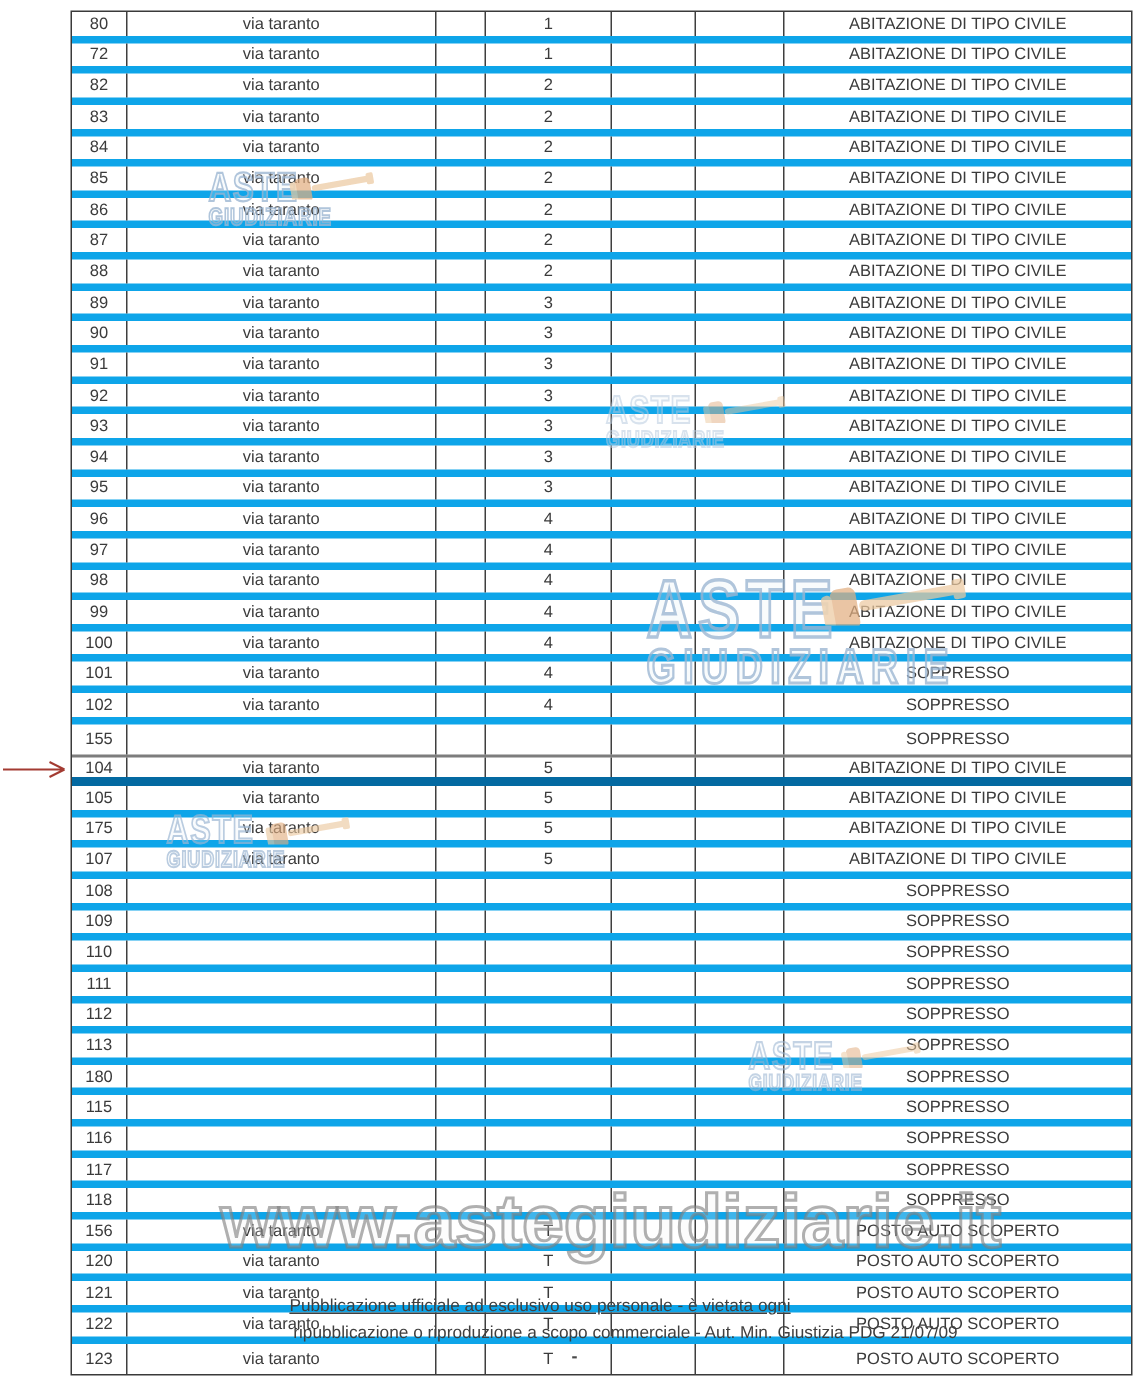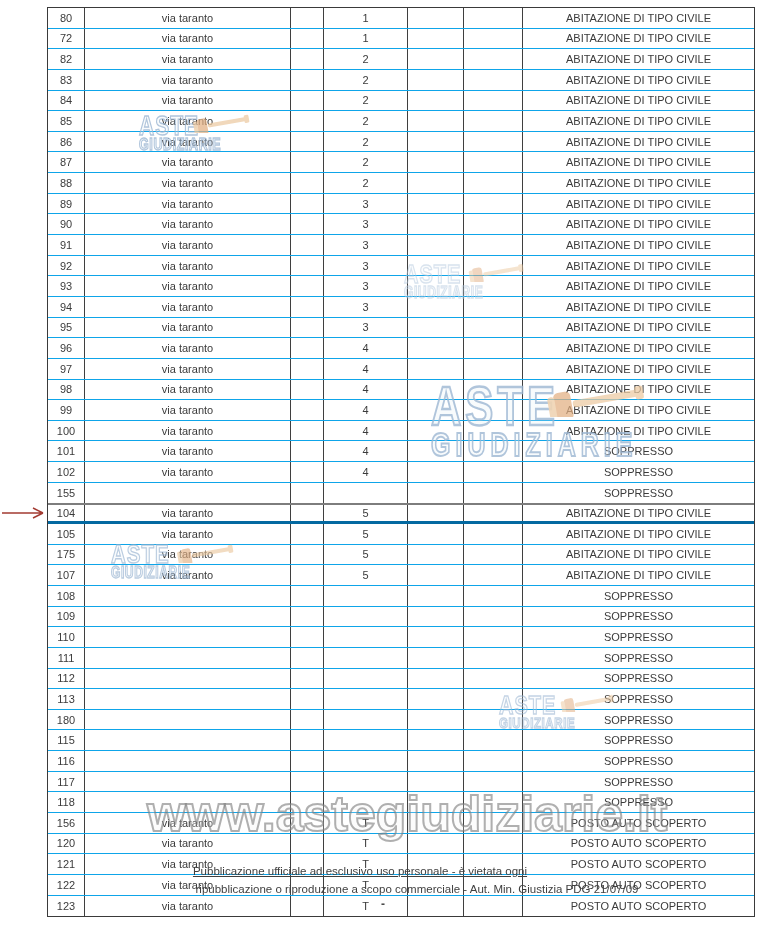--- a/index.html
+++ b/index.html
@@ -13,27 +13,27 @@
   .ctable{
     position:absolute;left:47px;top:7px;width:706px;
     border:1.5px solid #3a3a3a;
     z-index:1;
   }
   .trow{
     display:grid;
     grid-template-columns:37px 206px 33px 84px 56px 59px 1fr;
     height:20.65px;
     box-sizing:border-box;
-    border-bottom:1px solid #0ea5e9;
+    border-bottom:5px solid #0ea5e9;
   }
   .trow:last-child{border-bottom:none;}
   .trow.pre-selected{border-bottom:none;}
   .trow.selected{
     border-top:2px solid #7d7d7d;
-    border-bottom:3px solid #0369a1;
+    border-bottom:6px solid #0369a1;
   }
   .tcell{
     display:flex;align-items:center;justify-content:center;
     box-sizing:border-box;
     border-right:1px solid #3f3f3f;
     font-size:11px;color:#3b3b3b;
     overflow:hidden;white-space:nowrap;
   }
   .tcell:last-child{border-right:none;}
   

